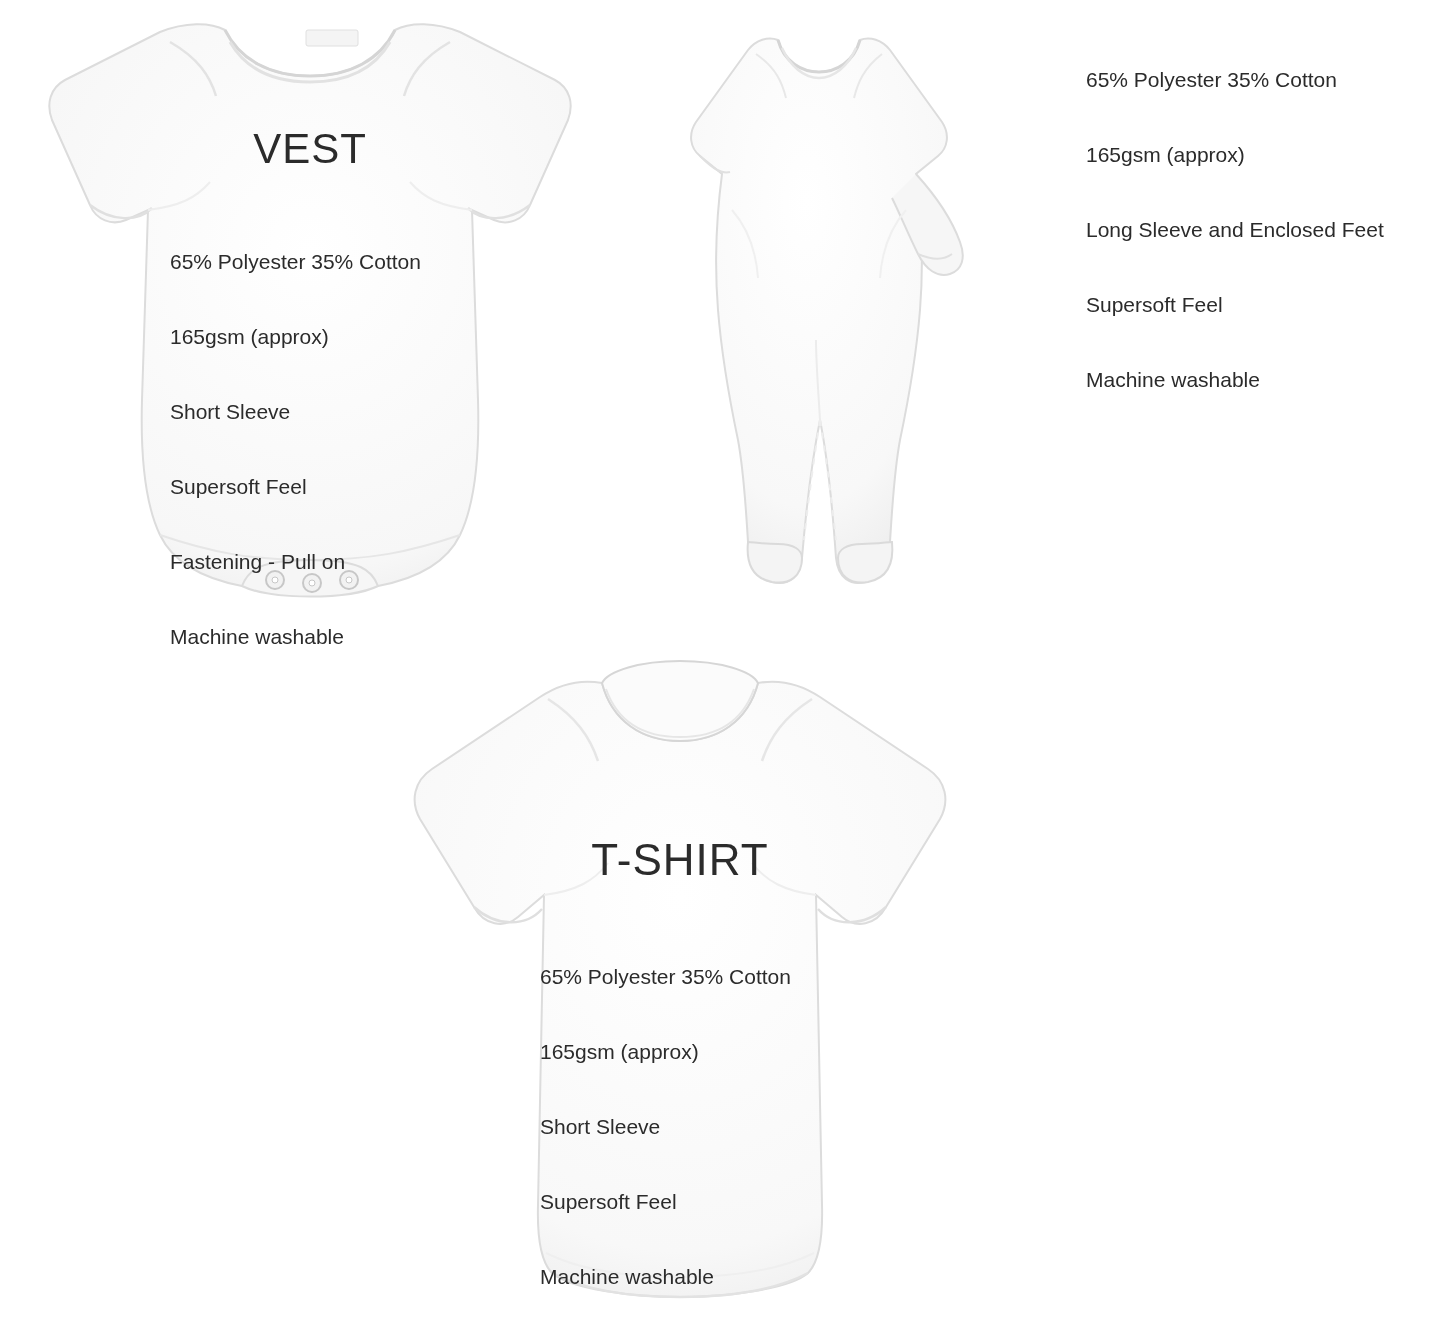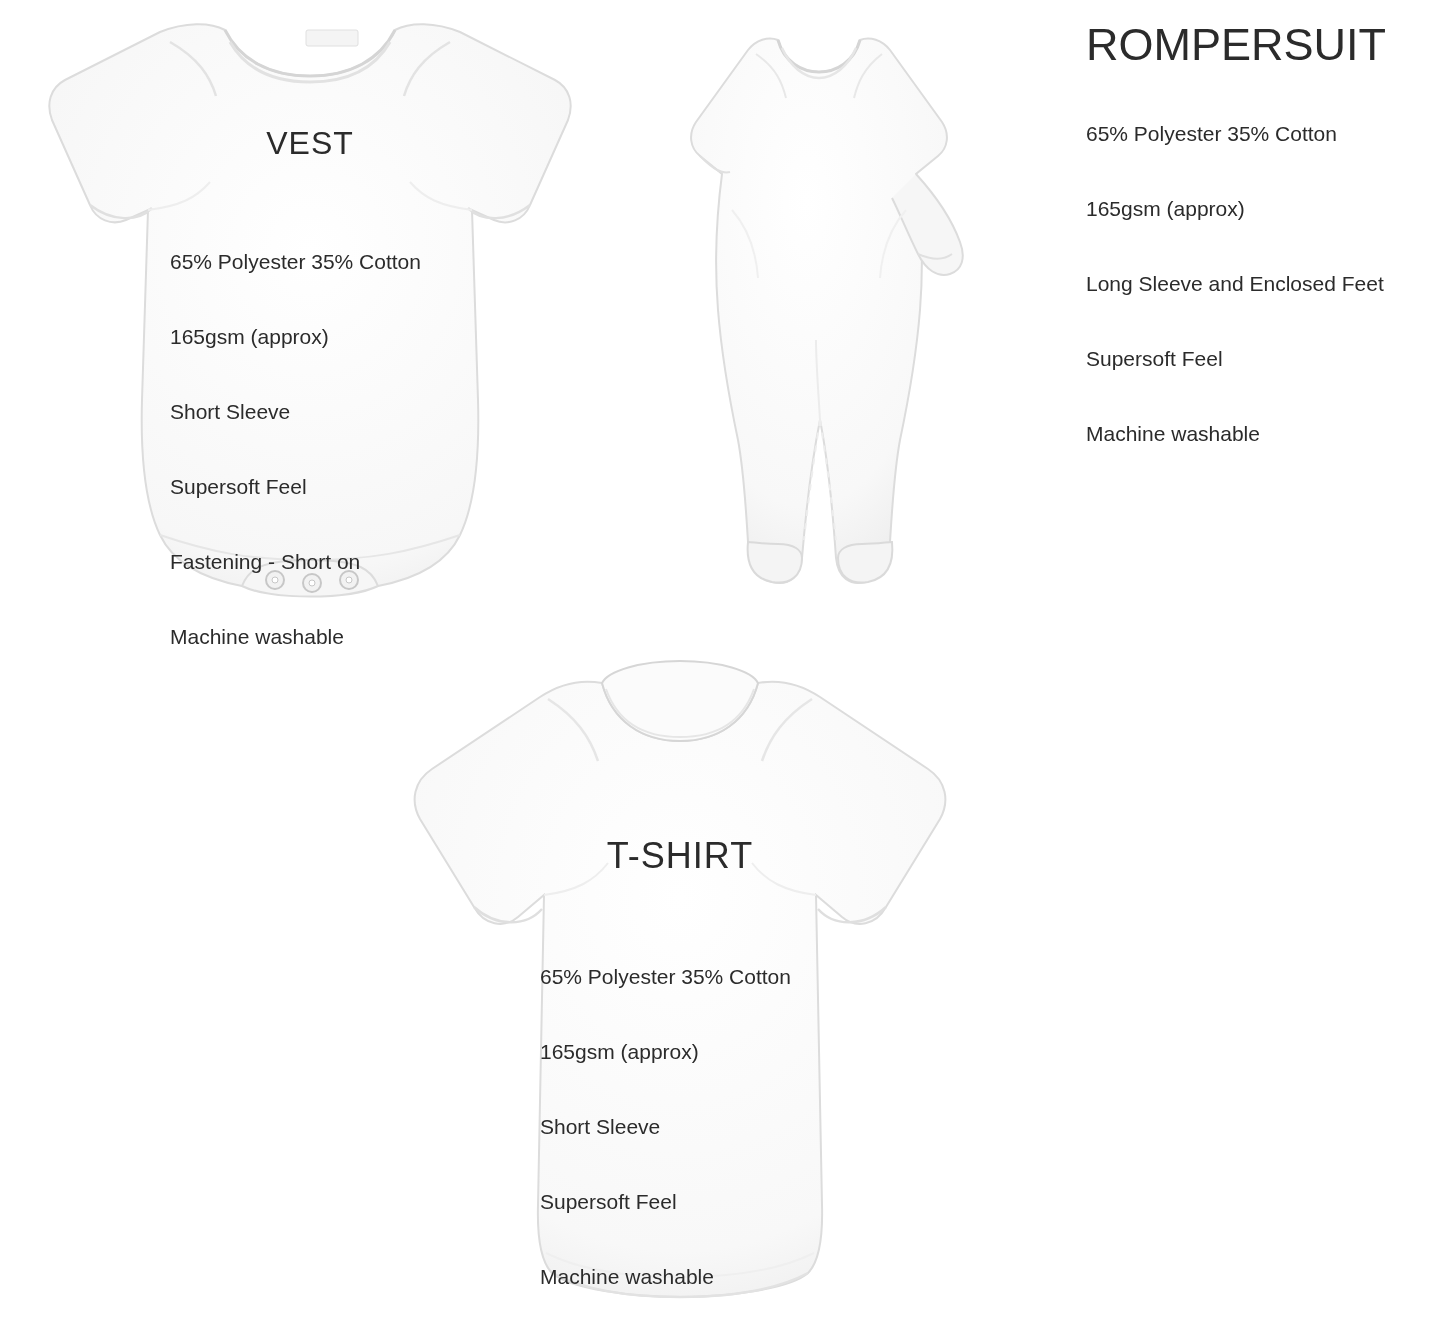--- a/index.html
+++ b/index.html
@@ -32,21 +32,21 @@
     left: 0; top: 0;
     width: 580px;
     height: 630px;
   }
   .vest-label {
     position: absolute;
     left: 0;
     top: 125px;
     width: 580px;
     text-align: center;
-    font-size: 32px;
+    font-size: 42px;
     letter-spacing: 1px;
     color: #2b2b2b;
   }
   .vest-specs {
     position: absolute;
     left: 150px;
     top: 200px;
     width: 420px;
     font-size: 21px;
     line-height: 27px;
@@ -97,21 +97,21 @@
     left: 0; top: 0;
     width: 620px;
     height: 680px;
   }
   .tshirt-label {
     position: absolute;
     left: 0;
     top: 190px;
     width: 620px;
     text-align: center;
-    font-size: 36px;
+    font-size: 44px;
     letter-spacing: 1px;
     color: #2b2b2b;
   }
   .tshirt-specs {
     position: absolute;
     left: 170px;
     top: 270px;
     width: 420px;
     font-size: 21px;
     line-height: 27px;
@@ -186,21 +186,21 @@
     <rect x="286" y="30" width="52" height="16" rx="2" fill="#f4f4f4" stroke="#e0e0e0" stroke-width="1"></rect>
   </svg>
 
   <div class="vest-label">VEST</div>
 
   <div class="vest-specs">
     <span class="spec-line">65% Polyester 35% Cotton</span>
     <span class="spec-line">165gsm (approx)</span>
     <span class="spec-line">Short Sleeve</span>
     <span class="spec-line">Supersoft Feel</span>
-    <span class="spec-line">Fastening - Short on</span>
+    <span class="spec-line">Fastening - Pull on</span>
     <span class="spec-line">Machine washable</span>
   </div>
 </div>
 
 <div class="product" id="romper-product">
   <svg class="romper-art" viewBox="0 0 350 620">
     <defs>
       <radialGradient id="romperShade" cx="0.45" cy="0.3" r="0.8">
         <stop offset="0%" stop-color="#ffffff"></stop>
         <stop offset="70%" stop-color="#f8f8f8"></stop>
@@ -256,21 +256,20 @@
 
     <path d="M160,410 C166,448 172,492 176,530" fill="none" stroke="#ededed" stroke-width="2" stroke-dasharray="6 7"></path>
     <path d="M160,410 C154,448 148,492 144,530" fill="none" stroke="#ededed" stroke-width="2" stroke-dasharray="6 7"></path>
 
     <path d="M72,200 C86,216 96,240 98,268" fill="none" stroke="#f0f0f0" stroke-width="2"></path>
     <path d="M246,200 C232,216 222,240 220,268" fill="none" stroke="#f0f0f0" stroke-width="2"></path>
   </svg>
 </div>
 
 <div class="product" id="romper-text">
-  <div class="romper-title">ROMPERSUIT</div>
   <div class="romper-specs">
     <span class="spec-line">65% Polyester 35% Cotton</span>
     <span class="spec-line">165gsm (approx)</span>
     <span class="spec-line">Long Sleeve and Enclosed Feet</span>
     <span class="spec-line">Supersoft Feel</span>
     <span class="spec-line">Machine washable</span>
   </div>
 </div>
 
 <div class="product" id="tshirt-product">

